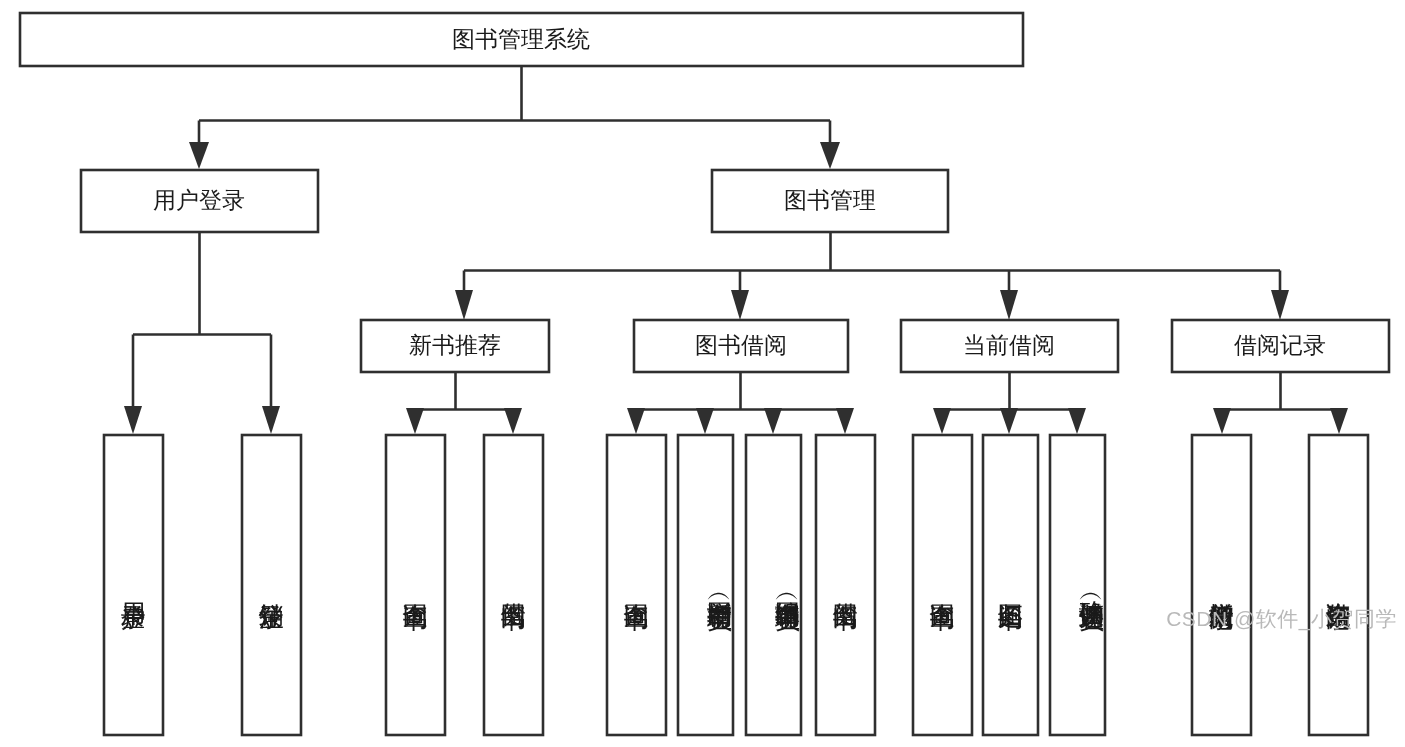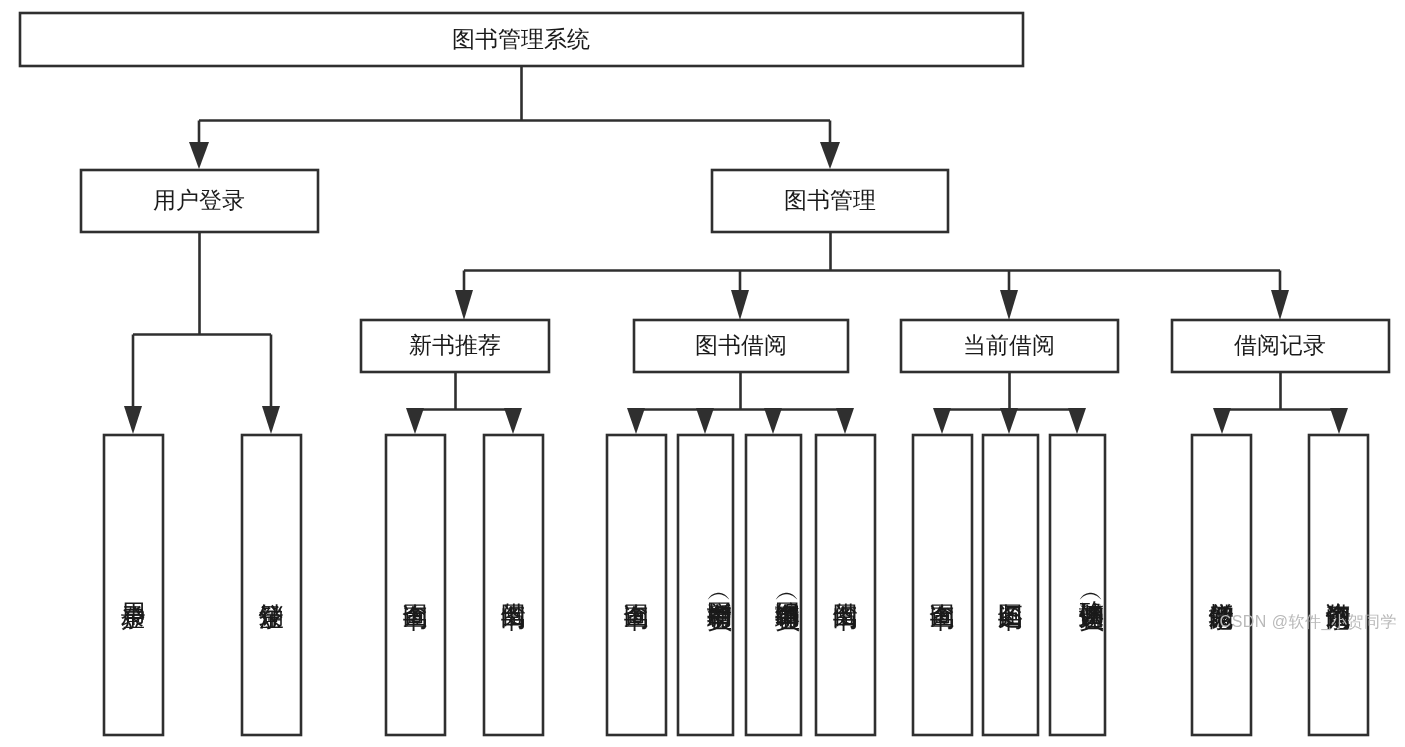--- a/index.html
+++ b/index.html
@@ -63,21 +63,21 @@
     align-items: center;
     justify-content: center;
     pointer-events: none;
     user-select: none;
   }
   .watermark {
     position: absolute;
     right: 8px;
     bottom: 4px;
     font-family: "Liberation Sans", "DejaVu Sans", sans-serif;
-    font-size: 16px;
+    font-size: 21px;
     color: #b9b9b9;
     letter-spacing: 0.5px;
     white-space: nowrap;
   }
 </style>
 </head>
 <body>
 
 <div id="diagram-root">
 

